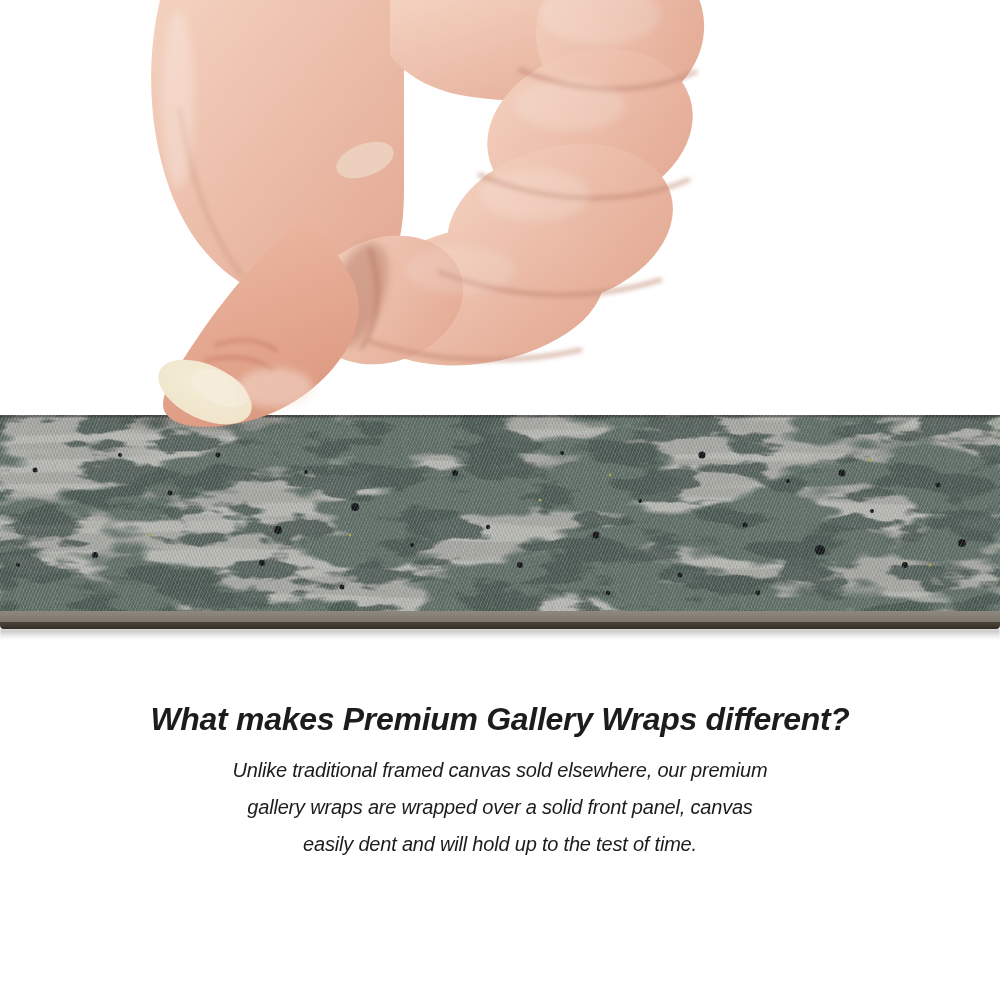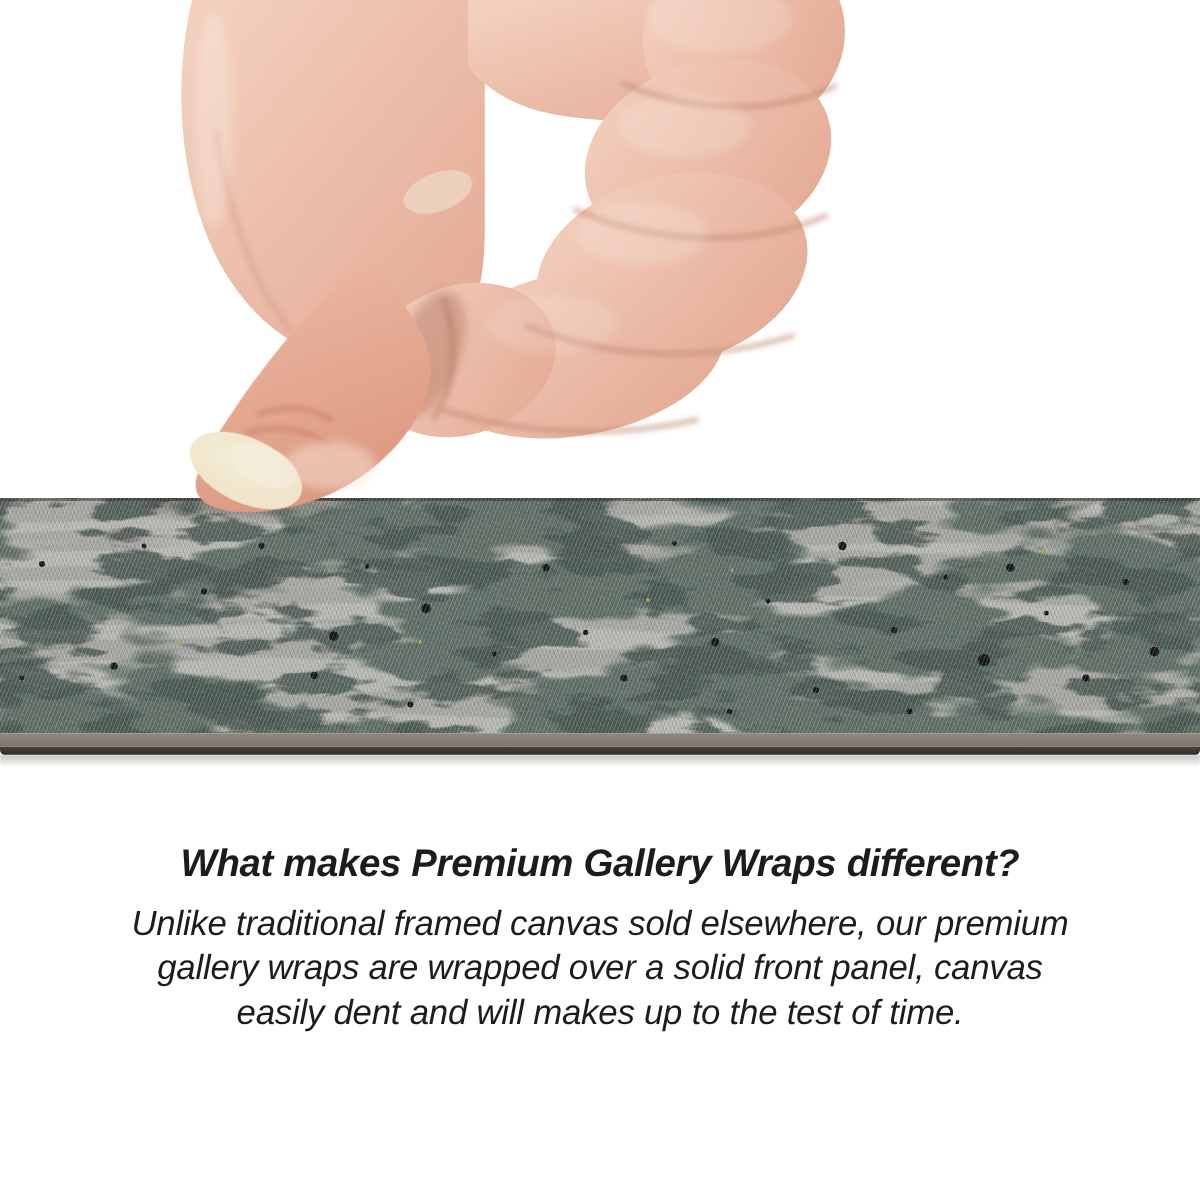--- a/index.html
+++ b/index.html
@@ -41,21 +41,21 @@
   .copy{
     position:absolute;left:0;top:698px;width:1000px;
     text-align:center;color:var(--text,#1c1c1c);
     font-style:italic;z-index:4;
   }
   .copy h2{
     margin:0 0 12px;font-size:32px;line-height:42px;
     font-weight:700;letter-spacing:-.3px;
   }
   .copy p{
-    margin:0;font-size:29px;line-height:37px;
+    margin:0;font-size:20px;line-height:37px;
     font-weight:400;letter-spacing:-.2px;
   }
   
   .fill-canvas-base{fill:var(--canvas-base,#a6a7a1);}
   .fill-canvas-green{fill:var(--canvas-green,#55665d);}
   .fill-canvas-green-dark{fill:var(--canvas-green-dark,#3f4f48);}
   .fill-canvas-streak{fill:var(--canvas-streak-light,#bcbdb7);}
 </style>
 </head>
 <body>
@@ -217,16 +217,16 @@
       <div class="edge-band"></div>
       <div class="edge-line"></div>
       <div class="edge-shadow"></div>
     </div>
   </figure>
 
   <section class="copy">
     <h2>What makes Premium Gallery Wraps different?</h2>
     <p>Unlike traditional framed canvas sold elsewhere, our premium</p>
     <p>gallery wraps are wrapped over a solid front panel, canvas</p>
-    <p>easily dent and will makes up to the test of time.</p>
+    <p>easily dent and will hold up to the test of time.</p>
   </section>
 
 </div>
 
 </body></html>

